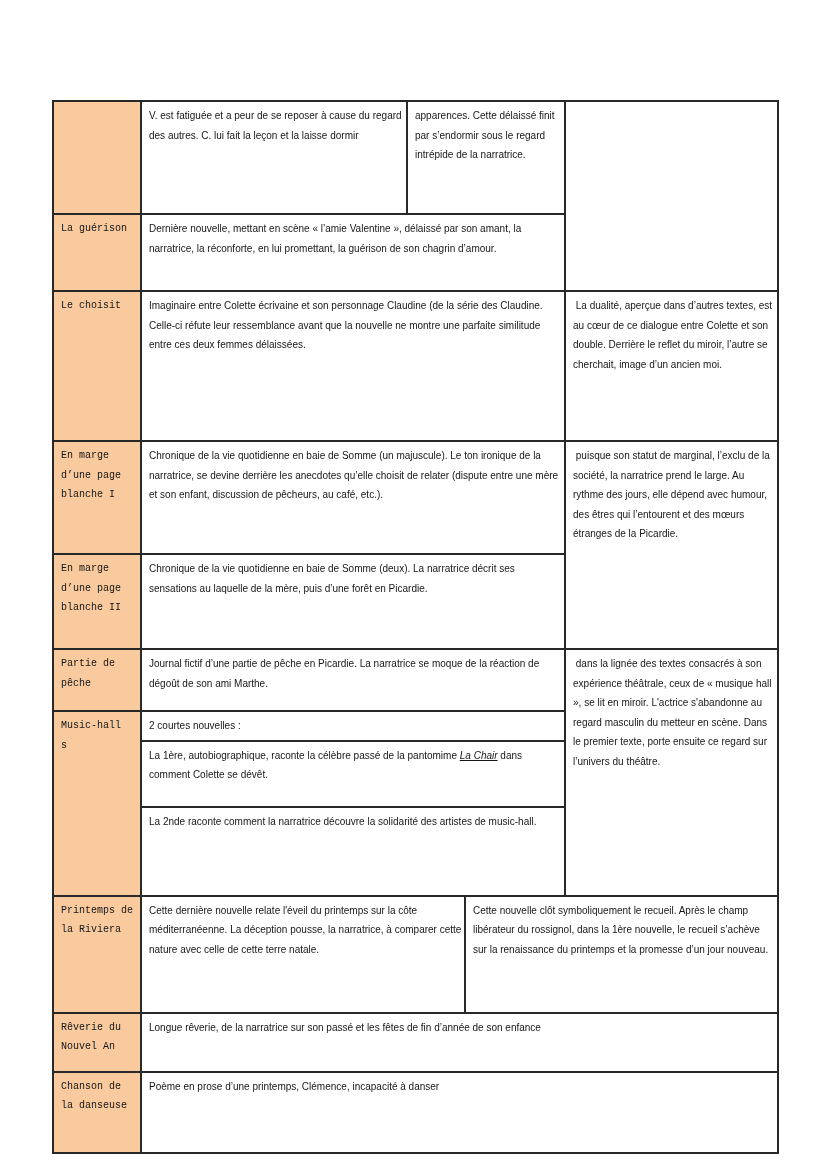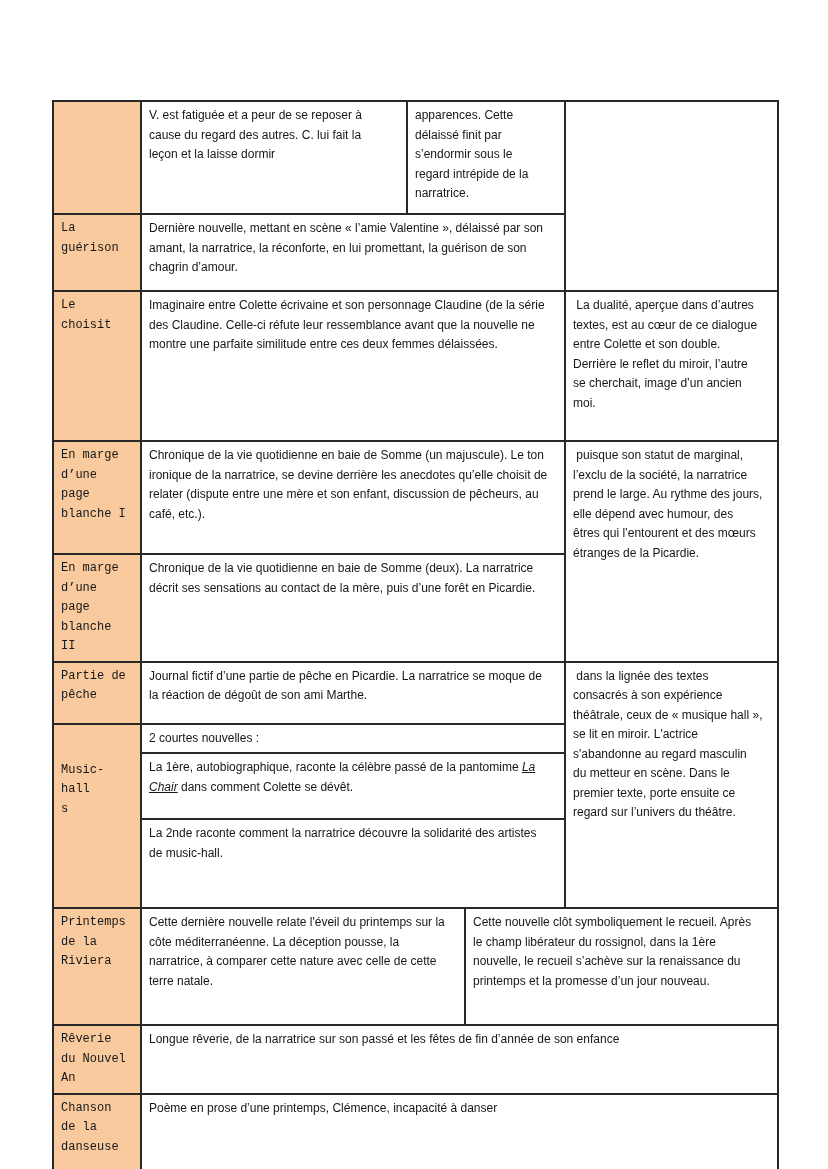--- a/index.html
+++ b/index.html
@@ -19,35 +19,35 @@
     position: absolute;
     left: 52px;
     top: 100px;
     width: 725px;
     border-collapse: collapse;
     table-layout: fixed;
   }
   table.doc-table td {
     border: 2px solid var(--border-color, #282828);
     vertical-align: top;
-    padding: 4px 14px 4px 7px;
-    font-size: 12px;
+    padding: 4px 2px 4px 7px;
+    font-size: 10px;
     line-height: 19.5px;
     color: #161616;
     word-wrap: break-word;
   }
   td.title-cell {
     background: var(--accent, #F8CA9D);
     font-family: Liberation Mono, monospace;
   }
   td.body-cell {
     padding-left: 8px;
     padding-right: 8px;
   }
-  .block-line { display: block; margin-top: 32px; }
+  .block-line { display: block; }
   .italic { font-style: italic; text-decoration: underline; }
 </style>
 </head>
 <body>
 
 <div class="page">
   <table class="doc-table">
     <colgroup>
       <col style="width:88px">
       <col style="width:266px">
@@ -76,21 +76,21 @@
     </tr>
 
     <tr>
       <td class="title-cell" style="height:103px">En marge d’une page blanche I</td>
       <td class="body-cell" colspan="3">Chronique de la vie quotidienne en baie de Somme (un majuscule). Le ton ironique de la narratrice, se devine derrière les anecdotes qu’elle choisit de relater (dispute entre une mère et son enfant, discussion de pêcheurs, au café, etc.).</td>
       <td class="body-cell" rowspan="2">&nbsp;puisque son statut de marginal, l’exclu de la société, la narratrice prend le large. Au rythme des jours, elle dépend avec humour, des êtres qui l’entourent et des mœurs étranges de la Picardie.</td>
     </tr>
 
     <tr>
       <td class="title-cell" style="height:85px">En marge d’une page blanche II</td>
-      <td class="body-cell" colspan="3">Chronique de la vie quotidienne en baie de Somme (deux). La narratrice décrit ses sensations au contact de la mère, puis d’une forêt en Picardie.</td>
+      <td class="body-cell" colspan="3">Chronique de la vie quotidienne en baie de Somme (deux). La narratrice décrit ses sensations au laquelle de la mère, puis d’une forêt en Picardie.</td>
     </tr>
 
     <tr>
       <td class="title-cell" style="height:52px">Partie de pêche</td>
       <td class="body-cell" colspan="3">Journal fictif d’une partie de pêche en Picardie. La narratrice se moque de la réaction de dégoût de son ami Marthe.</td>
       <td class="body-cell" rowspan="4">&nbsp;dans la lignée des textes consacrés à son expérience théâtrale, ceux de « musique hall », se lit en miroir. L'actrice s'abandonne au regard masculin du metteur en scène. Dans le premier texte, porte ensuite ce regard sur l’univers du théâtre.</td>
     </tr>
 
     <tr>
       <td class="title-cell" rowspan="3" style="height:35px">

